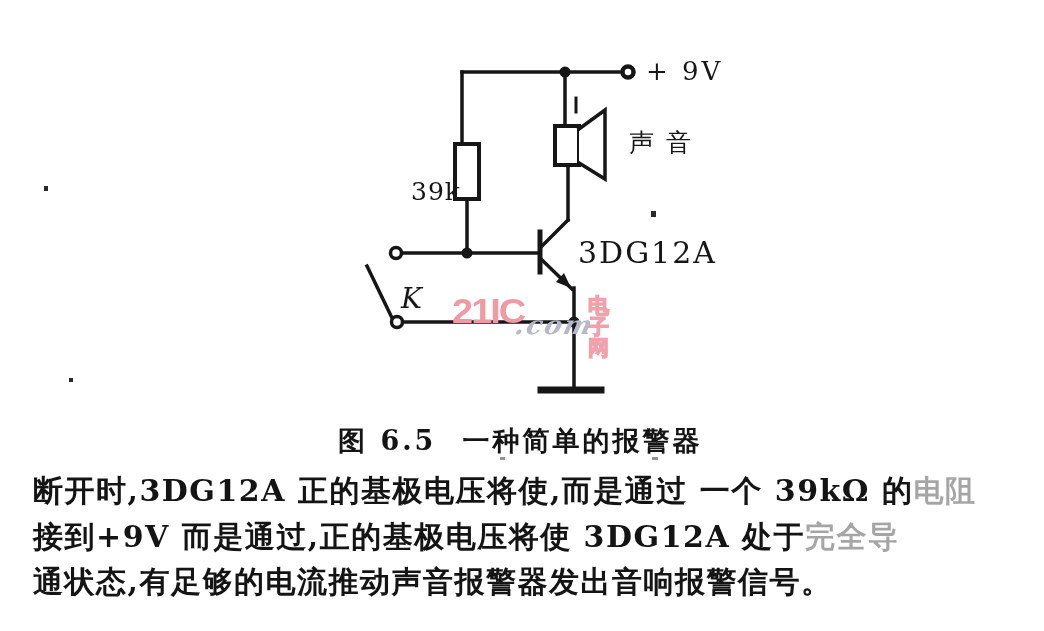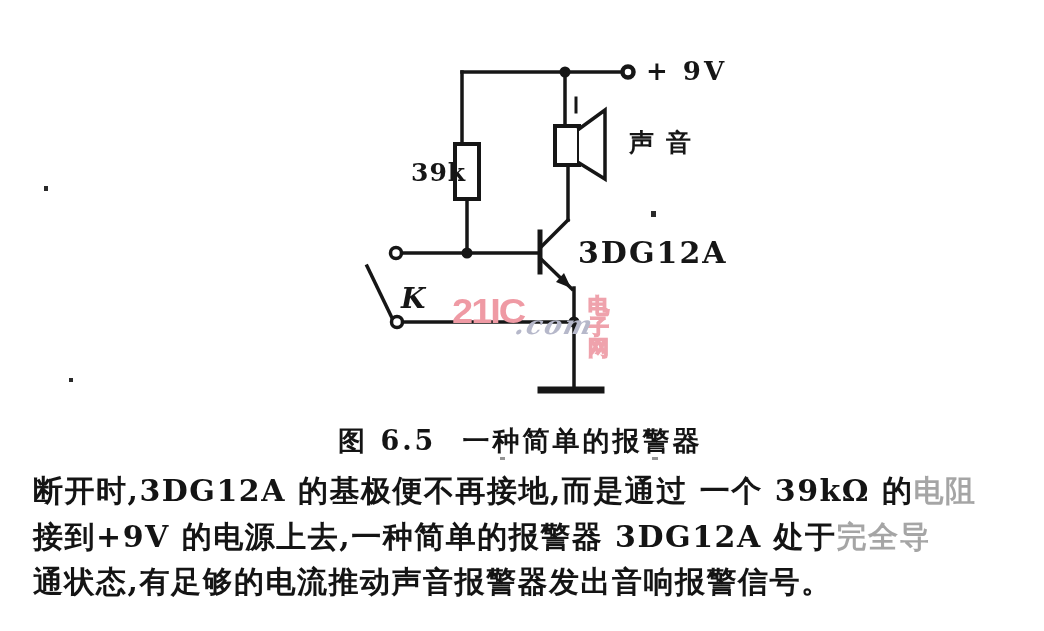--- a/index.html
+++ b/index.html
@@ -8,27 +8,27 @@
     position:relative;
     width:1044px;height:631px;
     background:#ffffff;
     overflow:hidden;
     font-family:"DejaVu Serif", serif;
     color:#141414;
   }
   .circuit-svg{position:absolute;left:0;top:0;}
   .clabel{
     position:absolute;
-    font-weight:bold;
+    font-weight:normal;
     color:#161616;
     white-space:nowrap;
     text-align:right;
   }
   .lbl-supply{left:646px;top:56px;font-size:26px;letter-spacing:3px;}
-  .lbl-resistor{left:411px;top:158px;font-size:25px;letter-spacing:1px;}
+  .lbl-resistor{left:411px;top:177px;font-size:25px;letter-spacing:1px;}
   .lbl-speaker1{left:629px;top:126px;font-size:25px;letter-spacing:12px;}
   .lbl-speaker2{left:620px;top:139px;font-size:25px;letter-spacing:7px;}
   .lbl-transistor{left:578px;top:235px;font-size:30px;letter-spacing:2px;}
   .lbl-switch{left:401px;top:282px;font-size:28px;font-style:italic;}
   .watermark{position:absolute;left:452px;top:294px;width:170px;height:48px;pointer-events:none;}
   .wm-brand{
     position:absolute;left:0;top:0;
     font-family:"Liberation Sans", sans-serif;
     font-weight:bold;font-size:38px;line-height:34px;
     color:#ef9aa4;letter-spacing:-2px;transform:scaleY(.92);
@@ -109,22 +109,22 @@
     <span class="wm-brand">21IC</span>
     <span class="wm-cn">电子网</span>
     <span class="wm-com">.com</span>
   </div>
 
   <div class="caption">
     <span class="cap-num">图 6.5</span><span class="cap-title">一种简单的报警器</span>
   </div>
 
   <div class="bodytext">
-    <div><span>断开时,3DG12A 的基极便不再接地,而是通过 一个 39kΩ 的</span><span class="faint">电阻</span></div>
-    <div><span>接到+9V 的电源上去,一种简单的报警器 3DG12A 处于</span><span class="faint">完全导</span></div>
+    <div><span>断开时,3DG12A 正的基极电压将使,而是通过 一个 39kΩ 的</span><span class="faint">电阻</span></div>
+    <div><span>接到+9V 而是通过,正的基极电压将使 3DG12A 处于</span><span class="faint">完全导</span></div>
     <div><span>通状态,有足够的电流推动声音报警器发出音响报警信号。</span><span class="faint"></span></div>
   </div>
 
   <div class="speck" style="left:44px;top:186px;width:4px;height:5px;"></div>
   <div class="speck" style="left:69px;top:378px;width:4px;height:4px;"></div>
   <div class="speck" style="left:651px;top:211px;width:5px;height:6px;"></div>
   <div class="speck" style="left:500px;top:457px;width:5px;height:3px;opacity:.5;"></div>
   <div class="speck" style="left:652px;top:457px;width:6px;height:3px;opacity:.5;"></div>
 
 </div>

